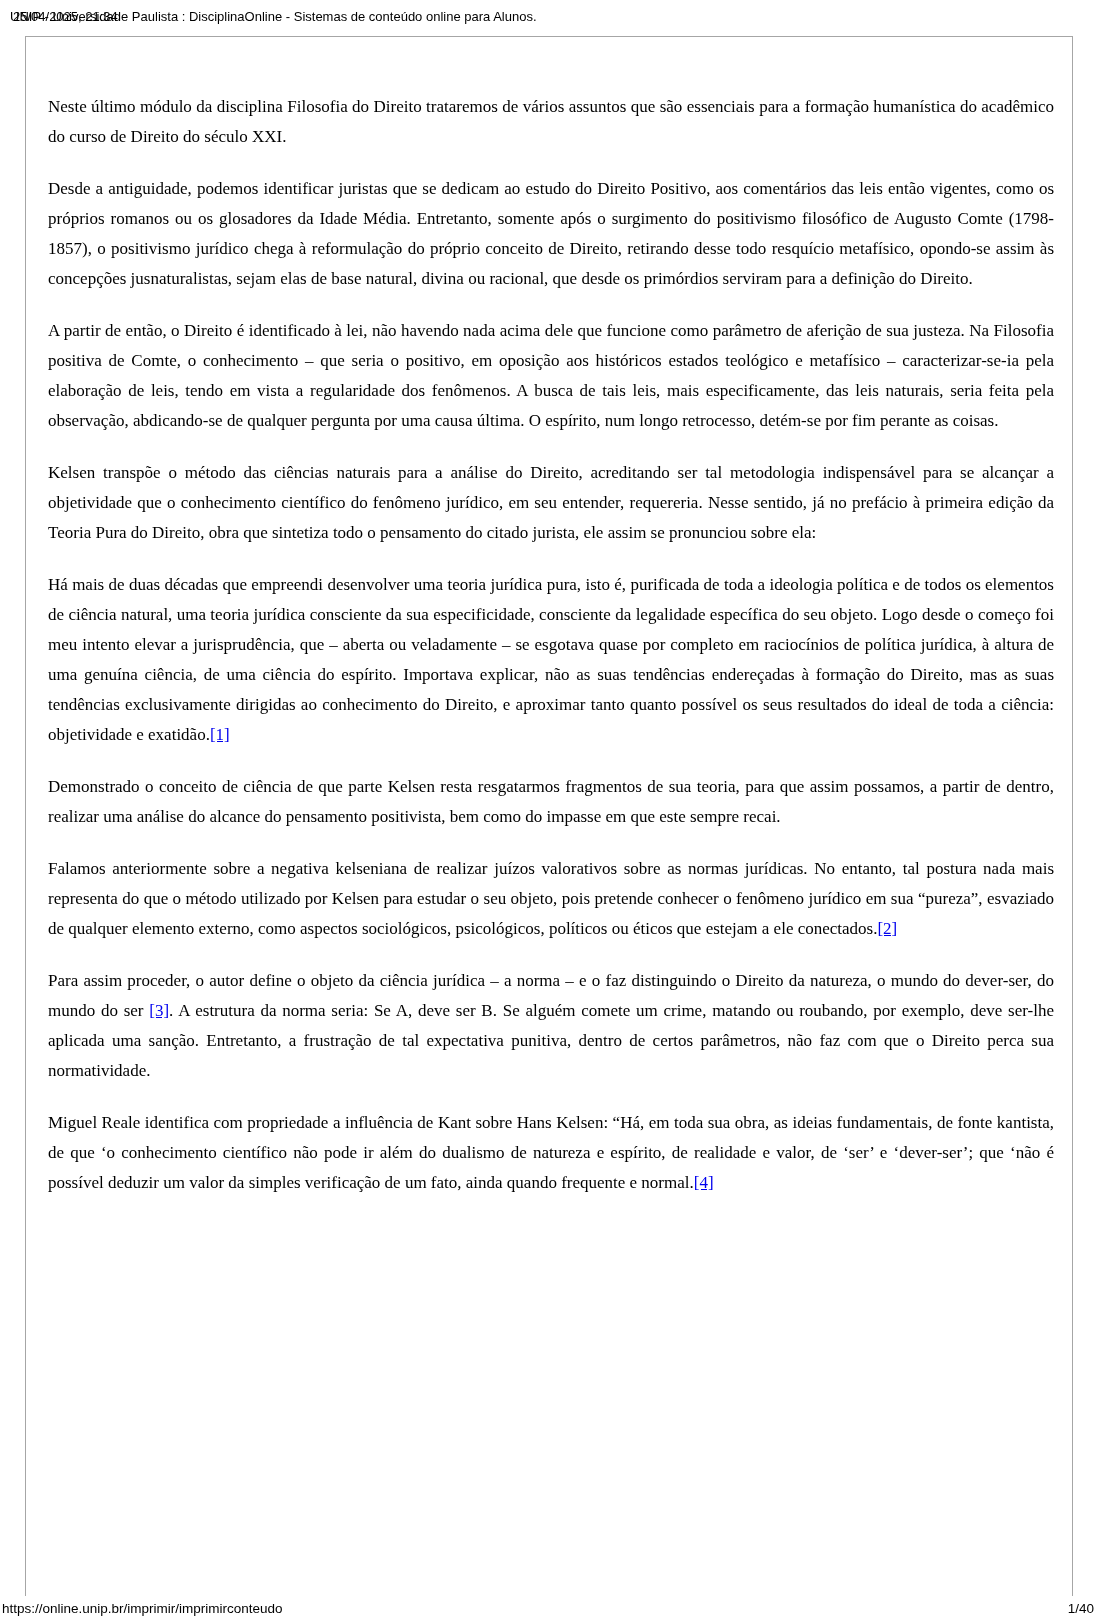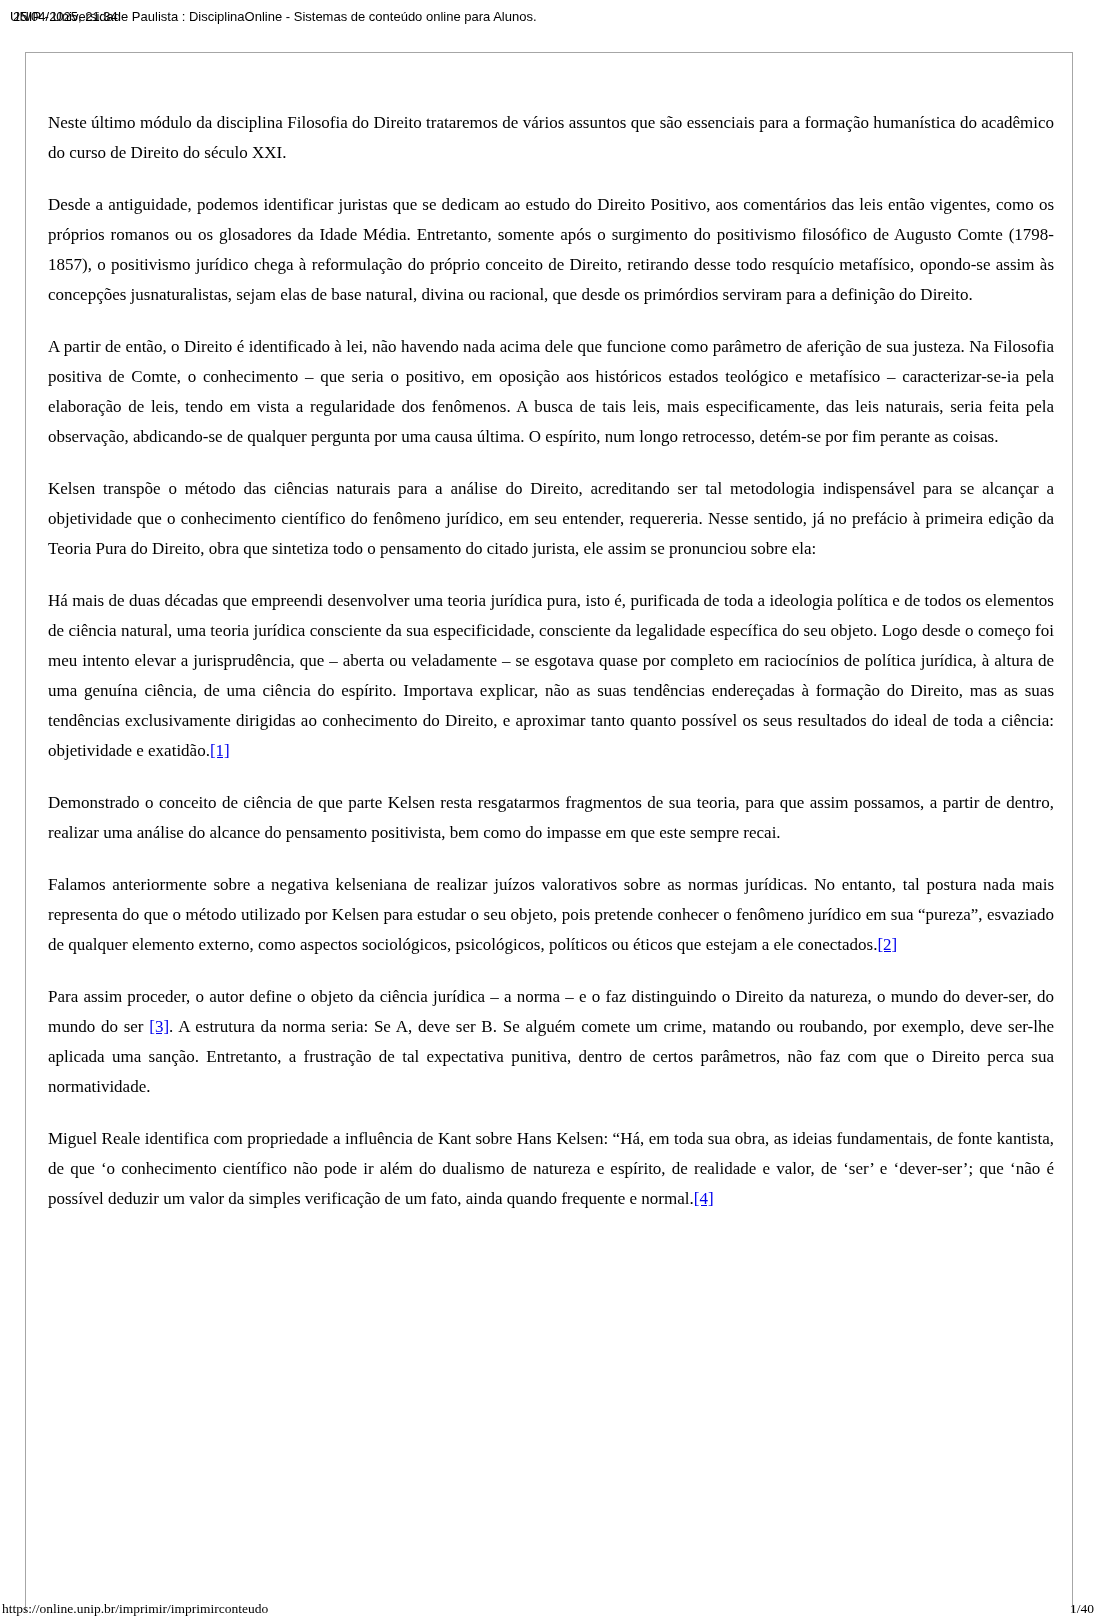--- a/index.html
+++ b/index.html
@@ -16,21 +16,21 @@
     position: absolute; top: 8px; left: 10px; right: 0; height: 18px;
     font-family: "Liberation Sans", sans-serif;
     font-size: 13px; line-height: 18px; color: #000;
   }
   .header-datetime { position: absolute; left: 3px; top: 0; white-space: nowrap; }
   .header-title { display: block; white-space: nowrap; }
 
   
   .content-frame {
     position: absolute;
-    left: 25px; top: 52px;
+    left: 25px; top: 36px;
     width: 1048px; height: 1560px;
     box-sizing: border-box;
     border: 1px solid var(--frame-border, #a6a6a6);
     border-bottom: none;
     background: #fff;
     overflow: hidden;
   }
   .doc-body {
     padding: 55px 18px 0 22px;
   }
@@ -45,21 +45,21 @@
   .doc-body a.footnote {
     color: var(--link-color, #0000EE);
     text-decoration: underline;
     cursor: pointer;
   }
   .doc-body .bold { font-weight: bold; }
 
   
   .print-footer {
     position: absolute; bottom: 6px; left: 0; right: 0; height: 18px;
-    font-family: Liberation Serif, serif;
+    font-family: Liberation Sans, sans-serif;
     font-size: 13.5px; line-height: 18px; color: #000;
   }
   .footer-url { position: absolute; left: 2px; bottom: 0; white-space: nowrap; }
   .footer-page { position: absolute; right: 3px; bottom: 0; white-space: nowrap; }
 </style>
 </head>
 <body>
 
 <header class="print-header">
   <span class="header-datetime">25/04/2025, 21:34</span>

